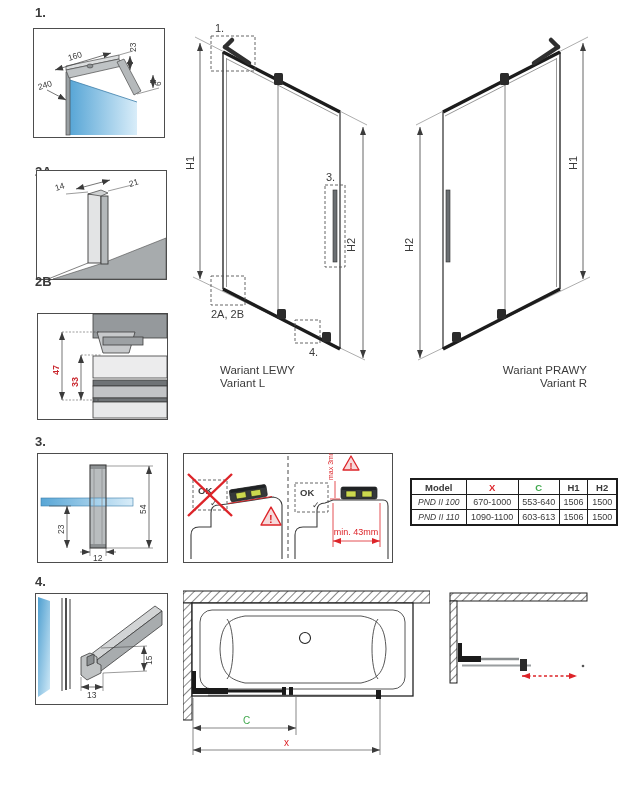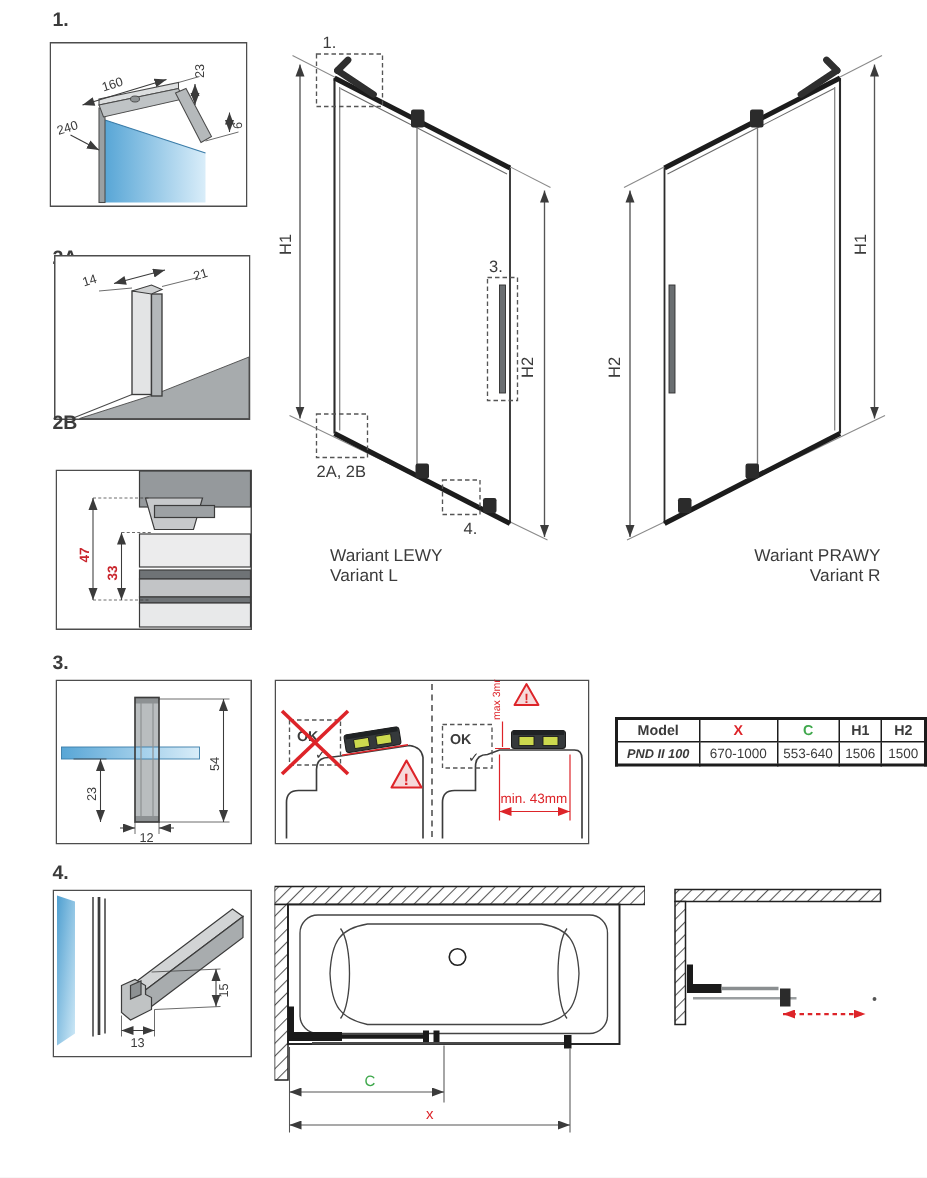--- a/index.html
+++ b/index.html
@@ -7,21 +7,21 @@
         font-family:"Liberation Sans", sans-serif;color:#3a3a3a;}
   .abs{position:absolute;}
   .plabel{font-size:13px;font-weight:600;color:#3b3b3b;}
   svg text{font-family:"Liberation Sans", sans-serif;}
   .dimtxt{font-size:8.5px;fill:#3b3b3b;}
   .reddim{font-size:9px;fill:#c9252c;font-weight:600;}
   table.spec{border-collapse:collapse;font-size:9px;}
   table.spec th, table.spec td{border:1px solid #1c1c1c;text-align:center;padding:0 2px;height:14px;}
   table.spec{border:2px solid #1c1c1c;}
   table.spec th{font-weight:bold;font-size:9.5px;}
-  td.model{font-weight:bold;font-style:italic;font-size:8.5px;}
+  td.model{font-weight:normal;font-style:italic;font-size:8.5px;}
   th.redh{color:#dd2429;} th.greenh{color:#3fa84c;}
 </style>
 </head>
 <body>
 
 <div id="page">
 
 <svg width="0" height="0" class="abs">
   <defs>
     <linearGradient id="glassH" x1="0" y1="0" x2="1" y2="0">
@@ -290,20 +290,27 @@
     <th style="width:24px;">H1</th>
     <th style="width:24px;">H2</th>
   </tr>
   <tr>
     <td class="model">PND II 100</td>
     <td>670-1000</td>
     <td>553-640</td>
     <td>1506</td>
     <td>1500</td>
   </tr>
+  <tr>
+    <td class="model">PND II 110</td>
+    <td>1090-1100</td>
+    <td>603-613</td>
+    <td>1506</td>
+    <td>1500</td>
+  </tr>
 </tbody>
     </table>
 
 <div class="abs plabel" style="left:35px;top:574px;">4.</div>
 <svg class="abs" style="left:35px;top:593px;" width="133" height="112" viewBox="0 0 133 112">
   <rect x="0.5" y="0.5" width="132" height="111" fill="#fff" stroke="#4d4d4d"></rect>
   <polygon points="3,4 15,8 15,96 3,104" fill="url(#glassV)"></polygon>
   <g stroke="#3c3c3c">
     <line x1="27" y1="5" x2="27" y2="98" stroke-width="1"></line>
     <line x1="31" y1="5" x2="31" y2="97" stroke-width="1.8"></line>

